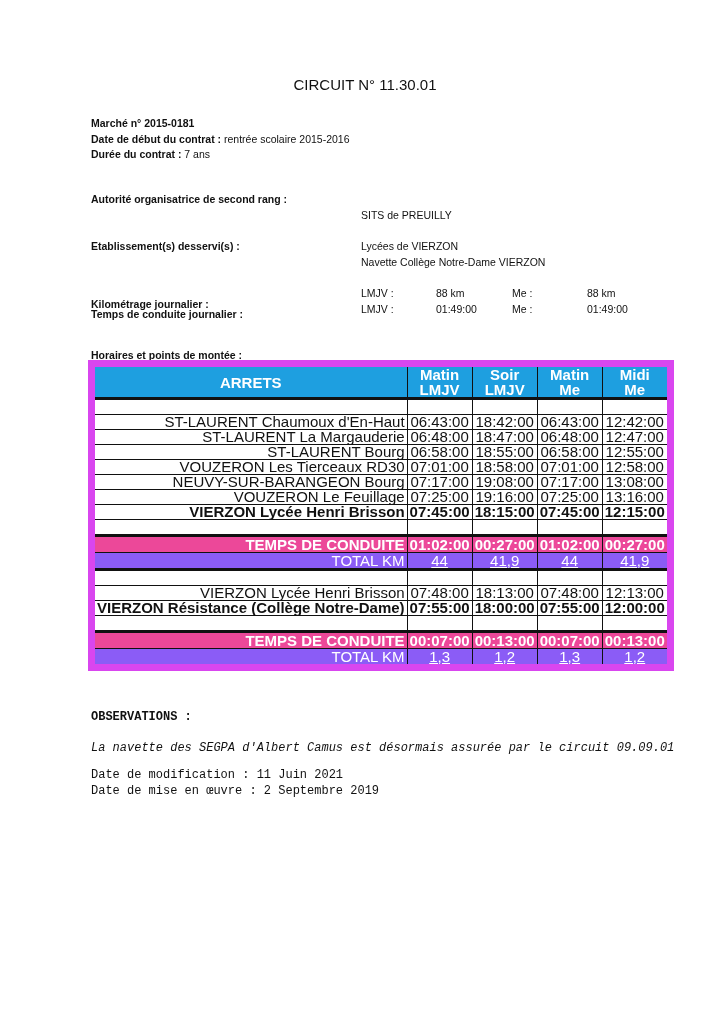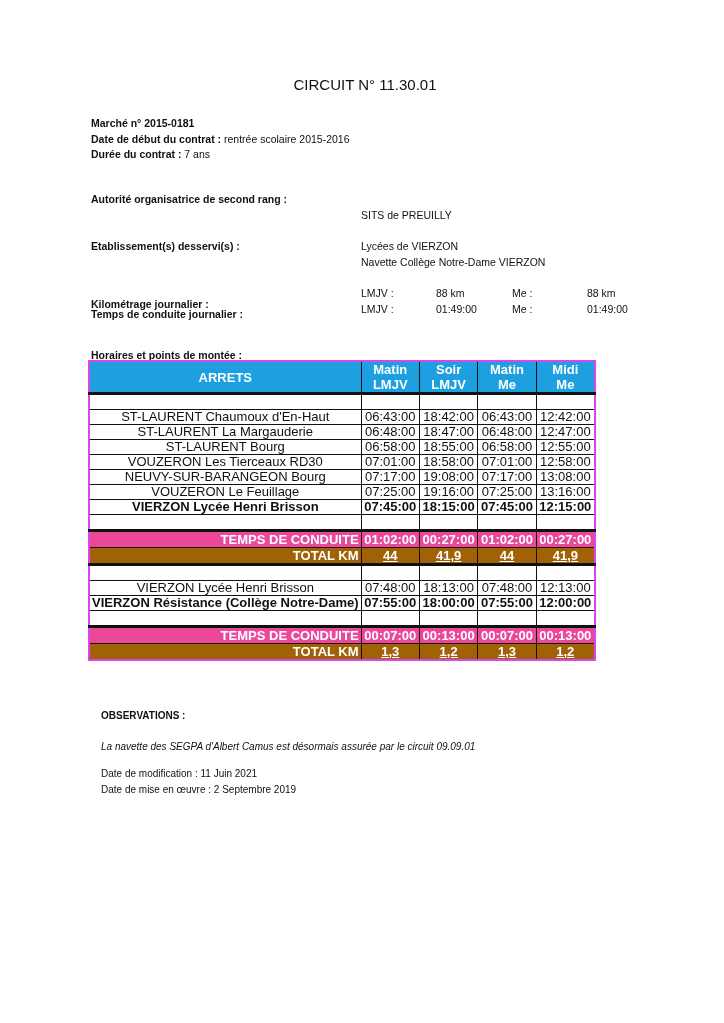--- a/index.html
+++ b/index.html
@@ -3,36 +3,36 @@
 <meta charset="utf-8">
 <style>
   html, body { margin: 0; padding: 0; background: #ffffff; }
   body { width: 724px; height: 1023px; position: relative; font-family: "Liberation Sans", sans-serif; color: #111; overflow: hidden; }
   .title { position: absolute; top: 76px; left: 3px; width: 724px; text-align: center; font-size: 15px; font-weight: normal; }
   .info { position: absolute; left: 91px; font-size: 10.5px; line-height: 15.5px; }
   .info b { font-weight: bold; }
   .lbl { font-weight: bold; }
   .kv { position: absolute; font-size: 10.5px; }
 
-  table.sched { position: absolute; left: 88px; top: 360px; width: 508px; border-collapse: collapse; border: 2px solid #d946ef; font-size: 13px; }
+  table.sched { position: absolute; left: 88px; top: 360px; width: 508px; border-collapse: collapse; border: 7px solid #d946ef; font-size: 15px; }
   table.sched td, table.sched th { border: 1px solid #111; padding: 0 2px; height: 14px; line-height: 14px; }
   table.sched th { background: #1e9fe0; color: #fff; font-weight: bold; height: 17px; line-height: 15px; text-align: center; }
   table.sched tr.hdr { border-bottom: 3px solid #111; }
-  table.sched td.name { text-align: center; white-space: nowrap; }
+  table.sched td.name { text-align: right; white-space: nowrap; }
   table.sched td.t { text-align: center; }
   table.sched tr.bold td { font-weight: bold; }
   table.sched tr.temps td { background: #ec4899; color: #fff; font-weight: bold; border-top: 3px solid #111; height: 15px; }
-  table.sched tr.total td { background: #a16207; color: #fff; font-weight: bold; height: 15px; }
+  table.sched tr.total td { background: #8b5cf6; color: #fff; font-weight: normal; height: 15px; }
   table.sched tr.total td.t span { text-decoration: underline; }
   table.sched tr.temps td.name, table.sched tr.total td.name { text-align: right; }
   table.sched tr.sep-after { border-bottom: 3px solid #111; }
   .col-name { width: 263px; }
   .col-t { width: 75px; }
 
-  .obs { position: absolute; left: 101px; font-size: 10px; }
+  .obs { position: absolute; left: 91px; font-size: 12px; font-family: Liberation Mono, monospace; }
 </style>
 </head>
 <body>
 
 <div class="title">CIRCUIT N° 11.30.01</div>
 
 <div class="info" style="top:116px;">
   <div><b>Marché n° 2015-0181</b></div>
   <div><b>Date de début du contrat :</b><span> rentrée scolaire 2015-2016</span></div>
   <div><b>Durée du contrat :</b><span> 7 ans</span></div>

